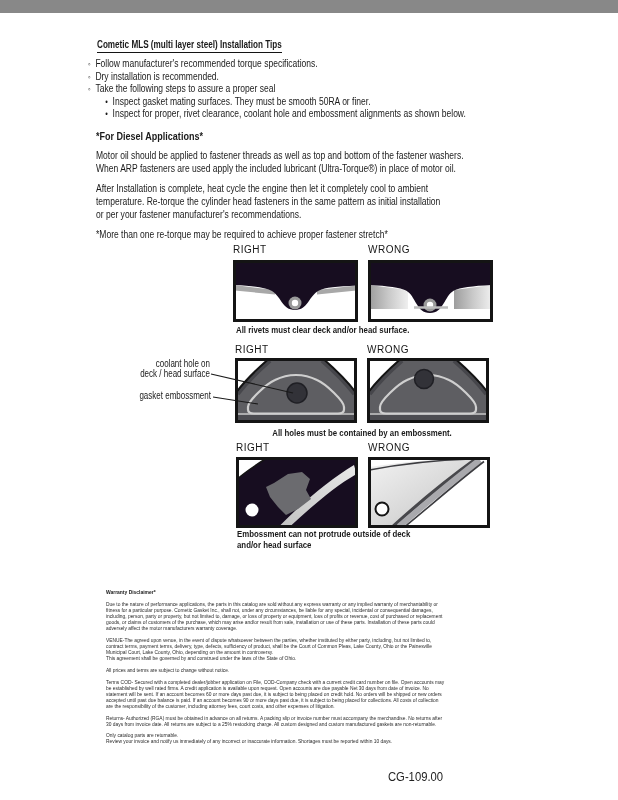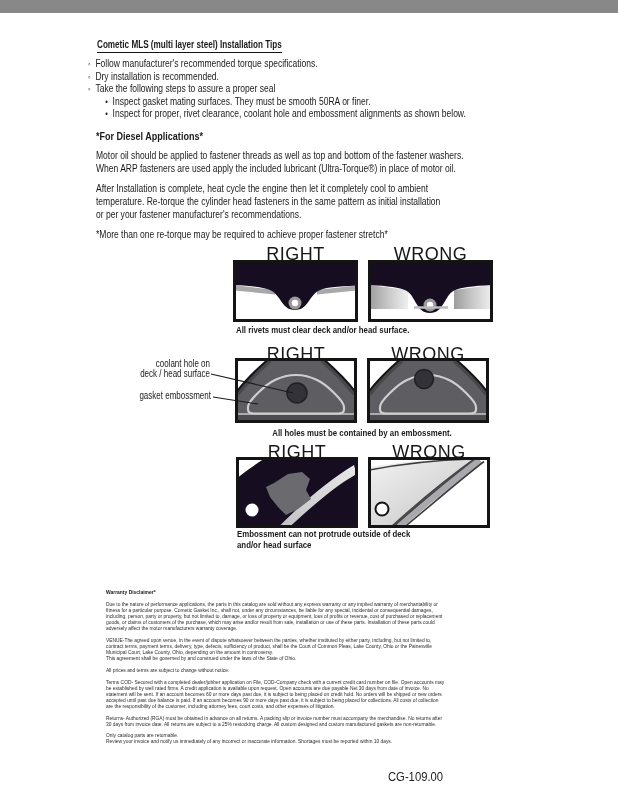--- a/index.html
+++ b/index.html
@@ -25,21 +25,21 @@
   .tip-row { white-space:nowrap; }
   .tip-row .mk { display:inline-block; width:9px; font-size:9px; }
   .tip-row.sub { margin-left:21px; }
 
   
   .diesel { left:96px; top:117px; width:540px; font-size:10.4px; line-height:13px; }
   .diesel h3 { font-size:11px; margin:0 0 6px 0; }
   .diesel p { margin:0 0 7px 0; }
 
   
-  .dg-label { font-size:18px; letter-spacing:0.5px; text-align:center; color:#161616; }
+  .dg-label { font-size:10px; letter-spacing:0.5px; text-align:left; color:#161616; }
   .dg-caption { font-size:9.8px; font-weight:bold; line-height:10.5px;
                 transform:scaleX(0.8); transform-origin:0 0; white-space:pre-line; }
   .dg-caption.center { text-align:center; transform-origin:50% 0; }
   .ann { font-size:10px; line-height:10px; text-align:right;
          transform:scaleX(0.8); transform-origin:100% 0; white-space:pre-line; }
 
   svg { display:block; }
   .f-gasket { fill:var(--gasket-dark,#170d20); }
   .f-steel  { fill:var(--steel-gray,#5e5e62); }
   .f-deck   { fill:var(--deck-gray,#a8a8a8); }

